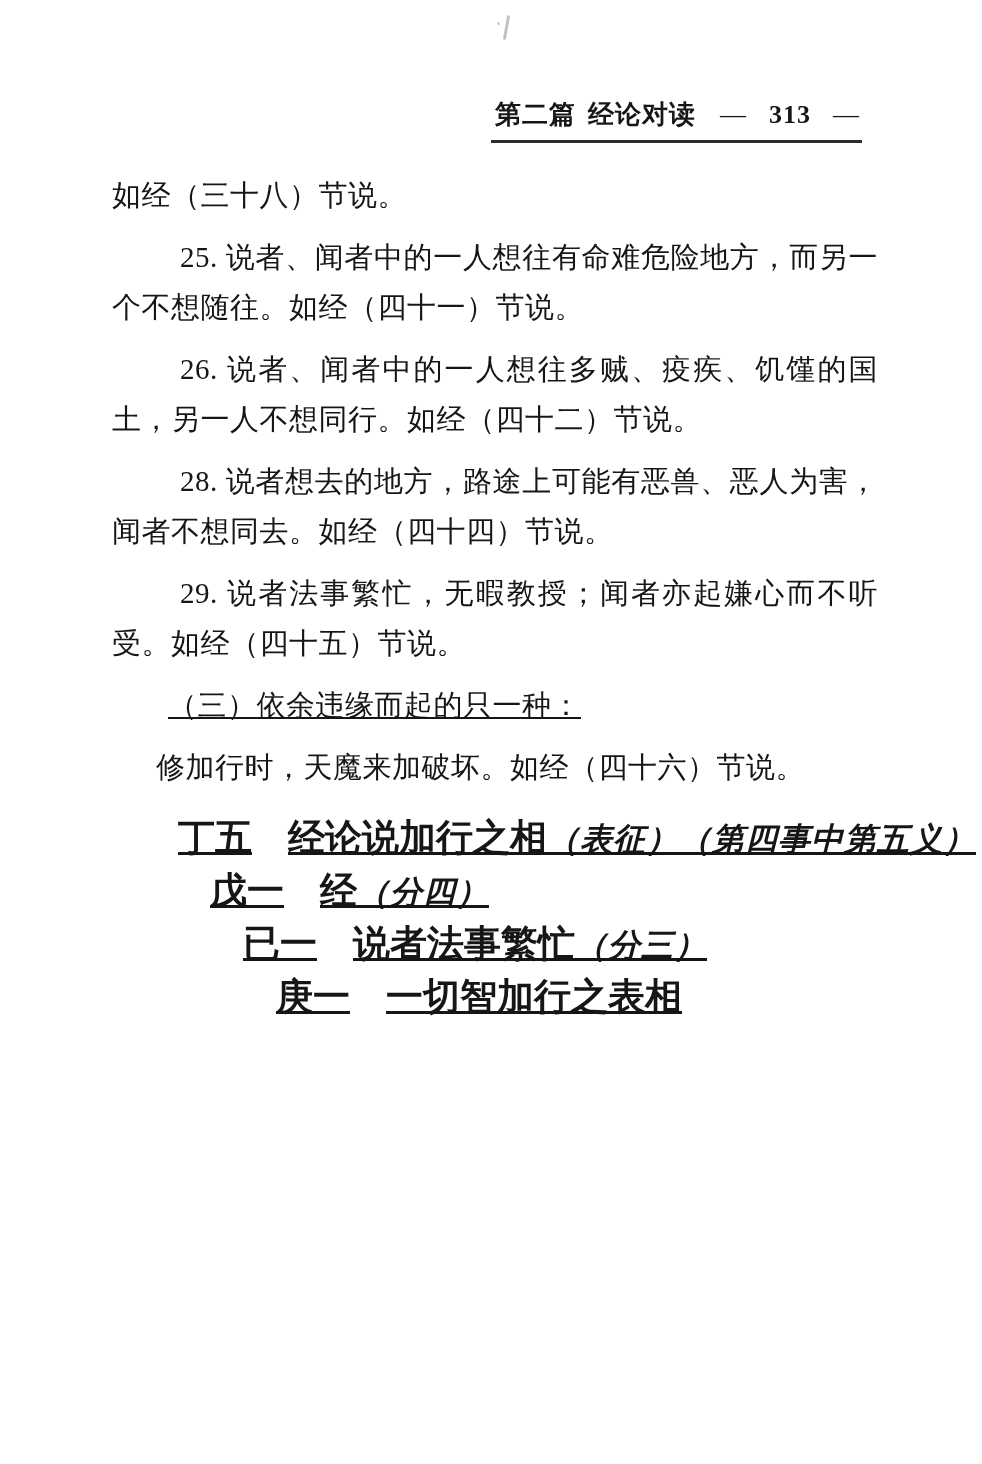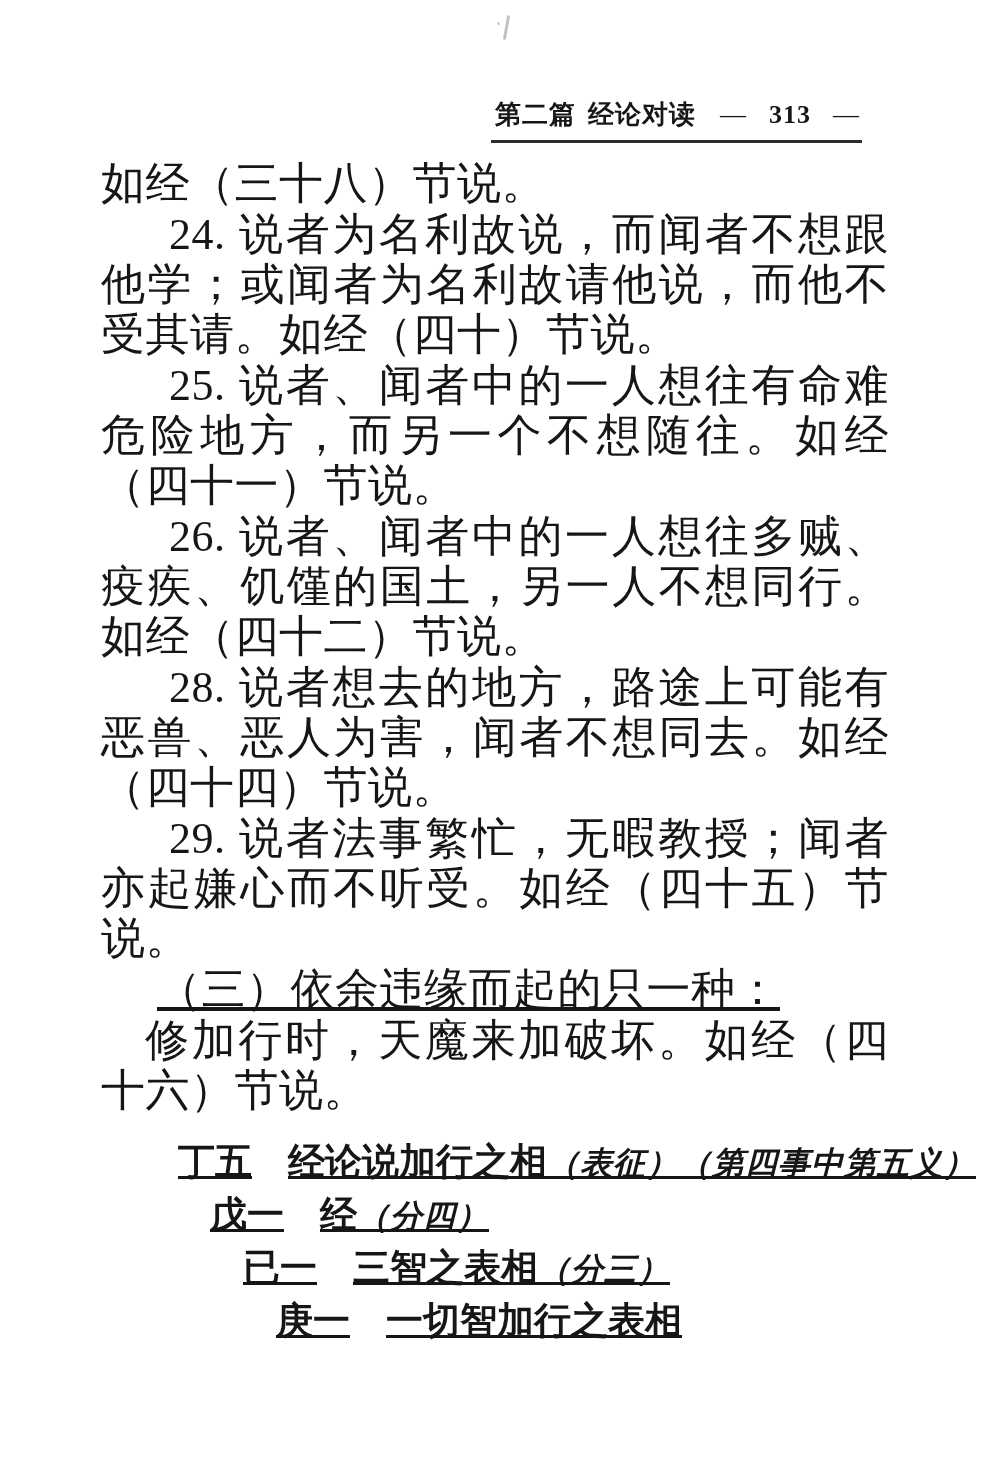--- a/index.html
+++ b/index.html
@@ -36,22 +36,22 @@
   }
   .hd-title { margin-left: 12px; }
   .hd-dash  { margin-left: 24px; font-weight: 400; }
   .hd-page  { margin-left: 22px; }
   .hd-dash2 { margin-left: 22px; font-weight: 400; }
 
   .content {
     position: absolute; left: 100px; top: 158px; width: 790px;
   }
   .body-line {
-    margin: 1px;
-    font-size: 44px;
+    margin: 12px;
+    font-size: 29px;
     line-height: 50px;
     text-align: justify;
     text-justify: inter-character;
     letter-spacing: 0.5px;
   }
   .ind2  { text-indent: 68px; }
   .ind15 { text-indent: 56px; text-decoration: underline; }
   .ind12 { text-indent: 44px; }
 
   .headings { margin-top: 20px; }
@@ -78,29 +78,28 @@
 
   <div class="speck"></div>
   <div class="speck2"></div>
 
   <div class="page-header">
     <span class="hd-section">第二篇</span><span class="hd-title">经论对读</span><span class="hd-dash">—</span><span class="hd-page">313</span><span class="hd-dash2">—</span>
   </div>
 
   <div class="content">
     <p class="body-line">如经（三十八）节说。</p>
-    <p class="body-line ind2">24. 说者为名利故说，而闻者不想跟他学；或闻者为名利故请他说，而他不受其请。如经（四十）节说。</p>
     <p class="body-line ind2">25. 说者、闻者中的一人想往有命难危险地方，而另一个不想随往。如经（四十一）节说。</p>
     <p class="body-line ind2">26. 说者、闻者中的一人想往多贼、疫疾、饥馑的国土，另一人不想同行。如经（四十二）节说。</p>
     <p class="body-line ind2">28. 说者想去的地方，路途上可能有恶兽、恶人为害，闻者不想同去。如经（四十四）节说。</p>
     <p class="body-line ind2">29. 说者法事繁忙，无暇教授；闻者亦起嫌心而不听受。如经（四十五）节说。</p>
     <p class="body-line ind15">（三）依余违缘而起的只一种：</p>
     <p class="body-line ind12">修加行时，天魔来加破坏。如经（四十六）节说。</p>
 
     <div class="headings">
       <p class="heading h1"><span class="hlabel">丁五</span><span>经论说加行之相</span><span class="annot">（表征）（第四事中第五义）</span></p>
       <p class="heading h2"><span class="hlabel">戊一</span><span>经</span><span class="annot">（分四）</span></p>
-      <p class="heading h3"><span class="hlabel">已一</span><span>三智之表相</span><span class="annot">（分三）</span></p>
+      <p class="heading h3"><span class="hlabel">已一</span><span>说者法事繁忙</span><span class="annot">（分三）</span></p>
       <p class="heading h4"><span class="hlabel">庚一</span><span>一切智加行之表相</span><span class="annot"></span></p>
     </div>
   </div>
 
 </div>
 
 </body></html>

